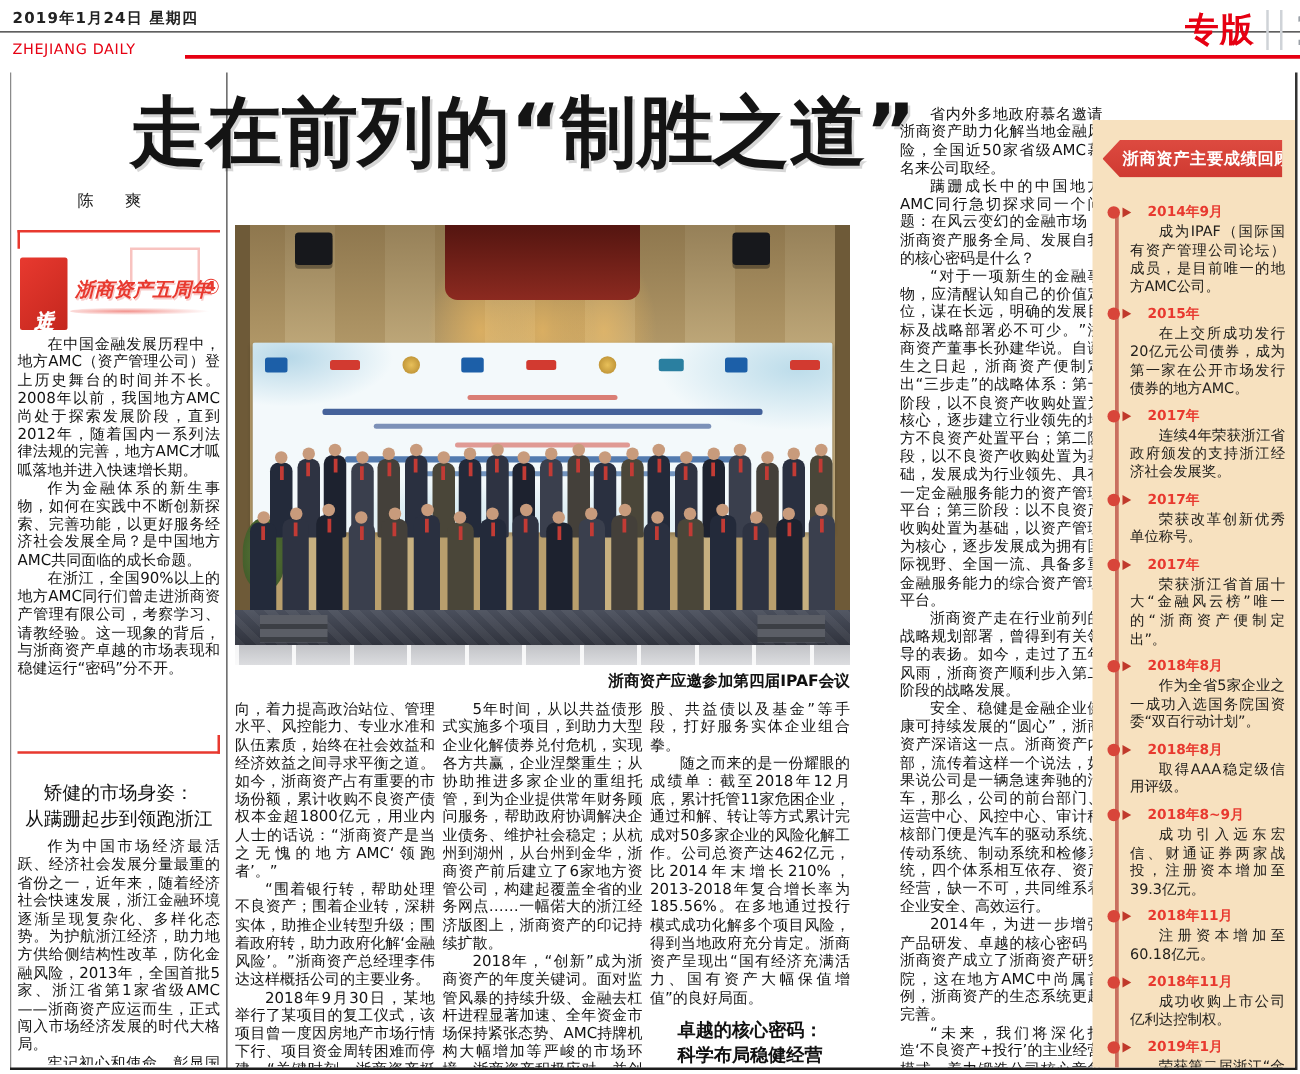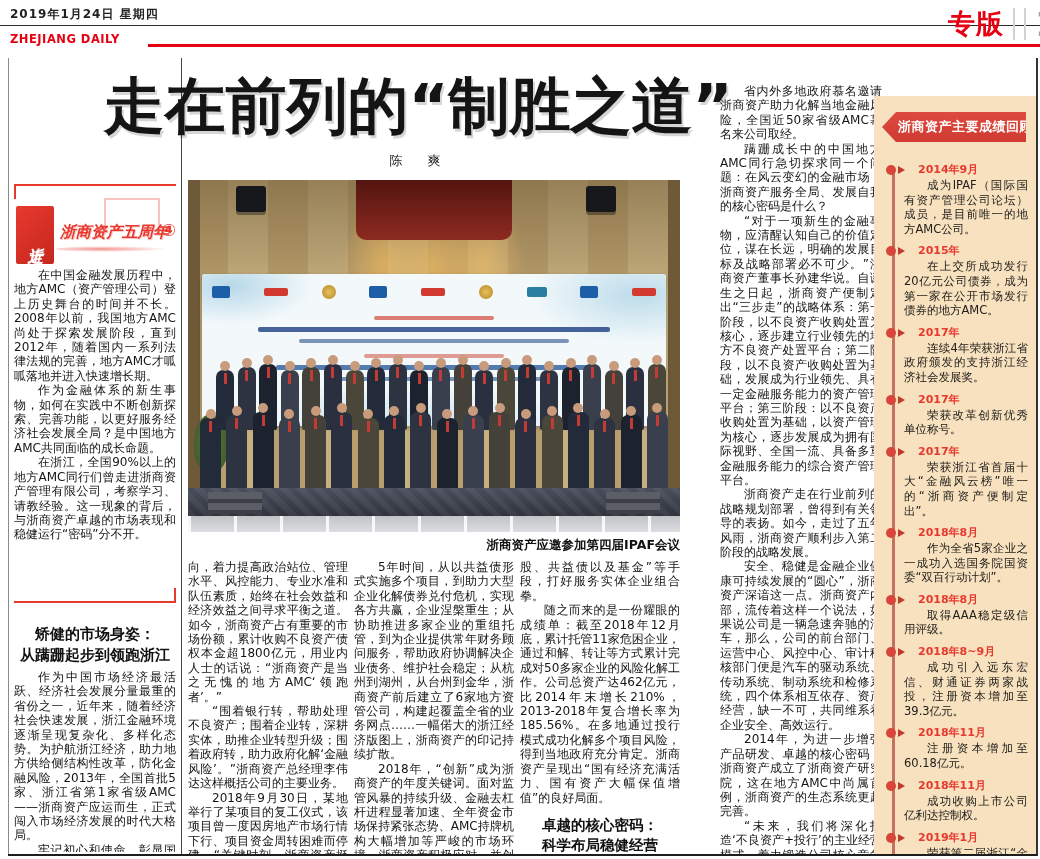--- a/index.html
+++ b/index.html
@@ -1,54 +1,54 @@
 <!DOCTYPE html>
 <html><head>
 <meta charset="utf-8">
 <style>
   html,body{margin:0;padding:0;background:#fff;}
   .page{position:relative;width:1040px;height:859px;background:#fff;overflow:hidden;
         font-family:"DejaVu Sans","Liberation Sans",sans-serif;color:#1a1a1a;padding-left:47px;}
   
   .top-date{position:absolute;top:6px;left:10px;font-size:12px;font-weight:600;letter-spacing:1px;color:#222;}
   .hairline{position:absolute;top:25px;left:0;width:1040px;height:1px;background:#2b2b2b;}
-  .paper-en{position:absolute;top:32px;left:10px;font-size:11.5px;font-weight:bold;color:#e60012;letter-spacing:.5px;}
+  .paper-en{position:absolute;top:32px;left:10px;font-size:11.5px;font-weight:normal;color:#e60012;letter-spacing:.5px;}
   .red-rule{position:absolute;top:44px;left:148px;width:892px;height:3px;background:#e60012;}
   .masthead-box{position:absolute;top:4px;right:6px;display:flex;align-items:center;gap:9px;height:40px;}
   .edition{font-size:27px;font-weight:900;color:#e60012;letter-spacing:1px;}
   .mast-sep{width:2px;height:32px;background:#cfd3d8;}
   .masthead{font-size:29px;font-weight:bold;font-style:italic;color:#e60012;font-family:"DejaVu Serif","Liberation Serif",serif;}
   .pagenum{font-size:33px;font-weight:900;color:#9ba1a8;}
   
   .v-border-left{position:absolute;left:8px;top:58px;width:1px;height:798px;background:#8a8a8a;}
   .v-divider{position:absolute;left:181px;top:58px;width:1px;height:798px;background:#444;}
   .v-border-right{position:absolute;left:1036px;top:58px;width:1.5px;height:798px;background:#333;}
   .bottom-rule{position:absolute;left:8px;top:854px;width:1029px;height:2px;background:#1d1d1d;}
   
   .headline{position:absolute;top:72px;left:62px;width:712px;text-align:center;
             font-size:61px;font-weight:900;color:#141414;letter-spacing:0;line-height:1.1;
             text-shadow:2px 3px 0 rgba(0,0,0,.16);white-space:nowrap;}
-  .byline{position:absolute;top:152px;left:62px;width:712px;text-align:center;font-size:13px;letter-spacing:6px;color:#222;}
+  .byline{position:absolute;top:152px;left:62px;width:712px;text-align:left;font-size:13px;letter-spacing:6px;color:#222;}
   
   .bracket-top{position:absolute;left:14px;top:184px;width:160px;height:13px;
                border-top:2px solid #e8392f;border-left:2px solid #e8392f;}
   .bracket-bottom{position:absolute;left:14px;top:588px;width:160px;height:13px;
                border-bottom:2px solid #e8392f;border-right:2px solid #e8392f;}
   .badge{position:absolute;left:16px;top:206px;width:158px;height:62px;}
   .badge .door{position:absolute;right:14px;top:-8px;width:52px;height:34px;border:2px solid rgba(232,57,47,.30);border-bottom:none;}
   .badge .tag{position:absolute;left:0;top:0;width:38px;height:58px;background:linear-gradient(135deg,#e8392f,#c4271e);
               color:#fff;font-weight:bold;font-size:16px;line-height:1.3;display:flex;align-items:center;justify-content:center;
               writing-mode:vertical-rl;border-radius:2px;font-style:italic;}
   .badge .series{position:absolute;left:44px;top:16px;font-size:15.5px;font-weight:900;font-style:italic;color:#e8392f;white-space:nowrap;
                  text-shadow:1px 1px 0 rgba(232,57,47,.25);}
   .badge .issue{position:absolute;right:-2px;top:14px;font-size:17px;font-weight:bold;color:#e8392f;}
   .badge .swash{position:absolute;left:40px;top:40px;width:112px;height:6px;border-radius:50%;
                 background:radial-gradient(ellipse at 40% 50%, rgba(232,57,47,.55), rgba(232,57,47,0) 70%);}
   .intro-box{position:absolute;left:14px;top:268px;width:162px;height:318px;overflow:hidden;}
-  .secthead{position:absolute;left:12px;top:624px;width:166px;text-align:center;font-weight:bold;font-size:15px;line-height:1.38;color:#111;}
+  .secthead{position:absolute;left:12px;top:624px;width:166px;text-align:center;font-weight:normal;font-size:15px;line-height:1.38;color:#111;}
   .leftsec-box{position:absolute;left:14px;top:670px;width:162px;height:182px;overflow:hidden;}
   
   p.body{margin:0;font-size:12px;line-height:14.4px;text-align:justify;text-indent:2em;color:#141414;}
   p.cont{text-indent:0;}
   
   .photo{position:absolute;left:188px;top:180px;width:492px;height:352px;overflow:hidden;background:#b99f6d;}
   .wall{position:absolute;inset:0;
     background:
       radial-gradient(60px 95px at 40% 24%, rgba(255,196,96,.55), transparent 70%),
       radial-gradient(60px 95px at 50% 24%, rgba(255,196,96,.55), transparent 70%),

